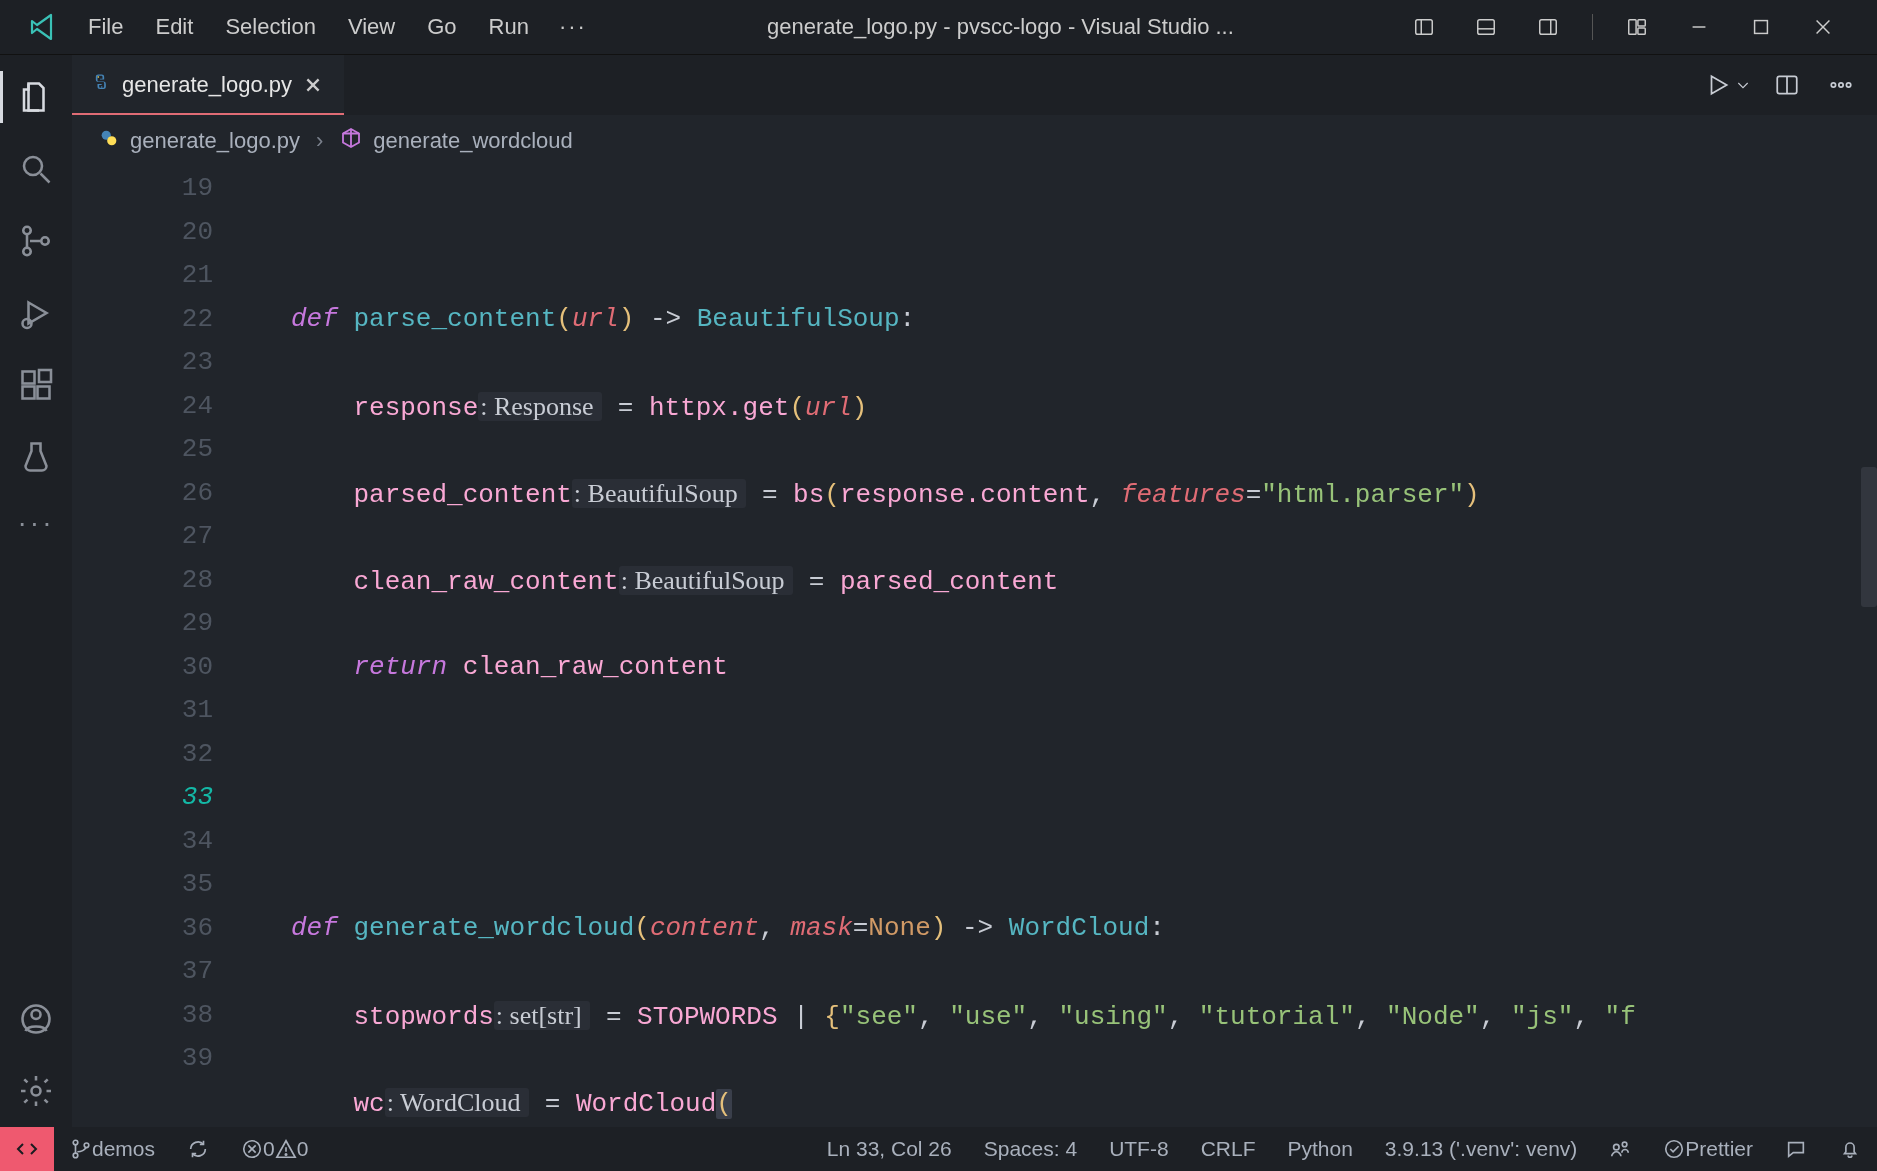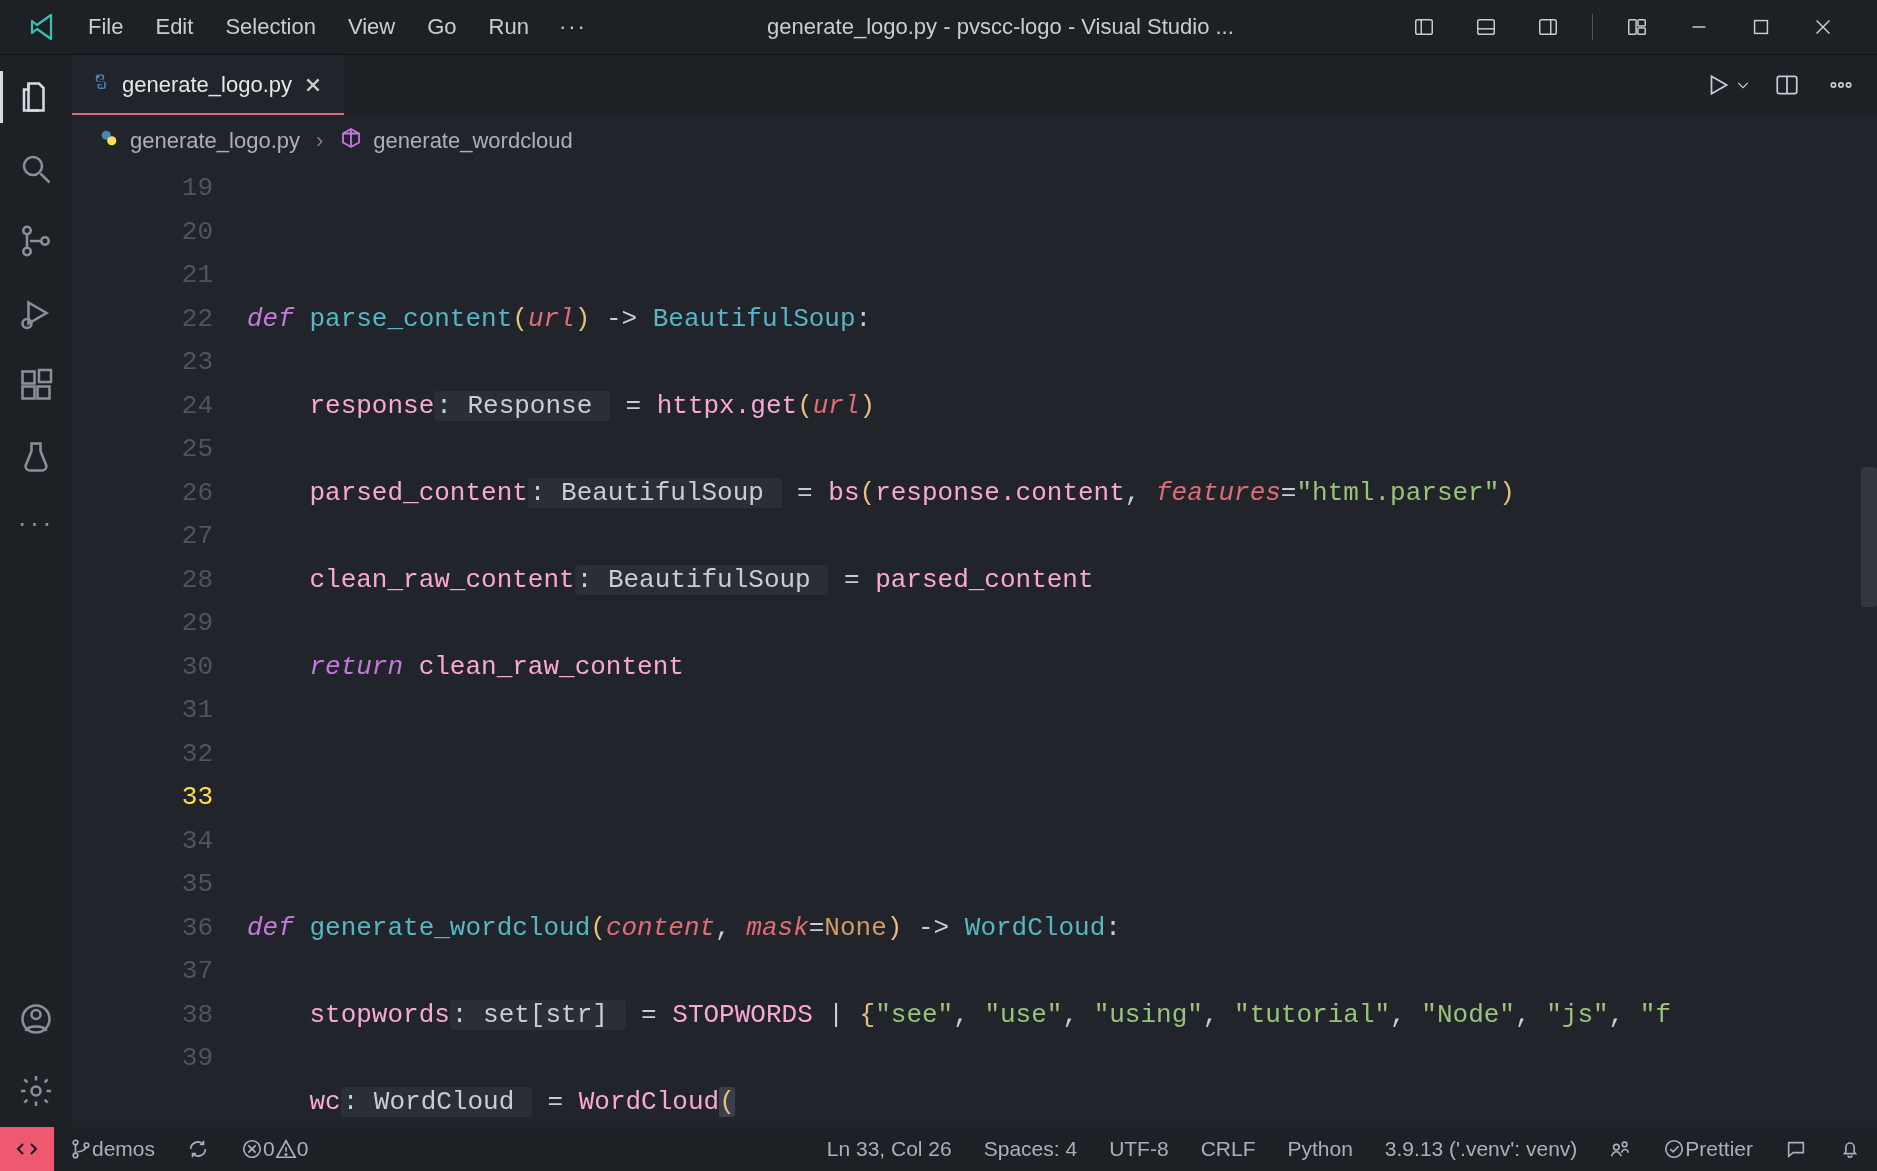--- a/index.html
+++ b/index.html
@@ -78,35 +78,35 @@
 
 .breadcrumbs { height:52px; display:flex; align-items:center; gap:10px; padding-left:26px; background:#21252b; font-size:22px; color:#a9b0bc; }
 .breadcrumbs .bc-icon svg { width:22px; height:22px; }
 .breadcrumbs .bc-sep { color:#7a808c; padding:0 6px; font-size:22px; }
 .breadcrumbs .bc-sym svg { width:24px; height:24px; stroke:#c678dd; fill:none; stroke-width:1.8;}
 
 
 .code-area { flex:1; display:flex; font-family: Consolas, "Courier New", monospace; font-size:26px; line-height:43.5px; overflow:hidden; background:#21252b; position:relative;}
 .gutter { width:175px; text-align:right; padding-right:34px; color:#4e5560; user-select:none; font-variant-numeric: tabular-nums;}
 .gutter .ln { height:43.5px; }
-.gutter .ln.current { color:#fde047; }
+.gutter .ln.current { color:#14b8a6;font-style:italic; }
 .code-lines { flex:1; white-space:pre; color:#c8ccd4; position:relative; min-width:0;}
-.code-lines .line { height:43.5px; }
+.code-lines .line { height:43.5px;margin-left:44px; }
 
 
 .kw { color:#c678dd; font-style:italic; }
 .fn { color:#56b6c2; }
 .pr { color:#e06c75; font-style:italic; }
 .ty { color:#56b6c2; }
 .var { color:#f9a8d4; }
 .op { color:#c8ccd4; }
 .yb { color:#e5c07b; }
 .str { color:#98c379; }
 .none { color:#d19a66; }
-.hint { background:#2a2e36; border-radius:3px; padding:0 2px;}
+.hint { background:#2a2e36; border-radius:3px; padding:0 2px;font-family:Liberation Serif, serif;}
 .call { color:#f9a8d4; }
 .brmatch { background:#3a3f4b; border-radius:2px;}
 
 
 .minimap { position:absolute; right:0; top:0; bottom:0; width:18px; }
 .minimap .mm-slider { position:absolute; right:0; top:300px; width:16px; height:140px; background:#32363e; border-radius:3px;}
 
 
 .statusbar {
   height: 44px;

